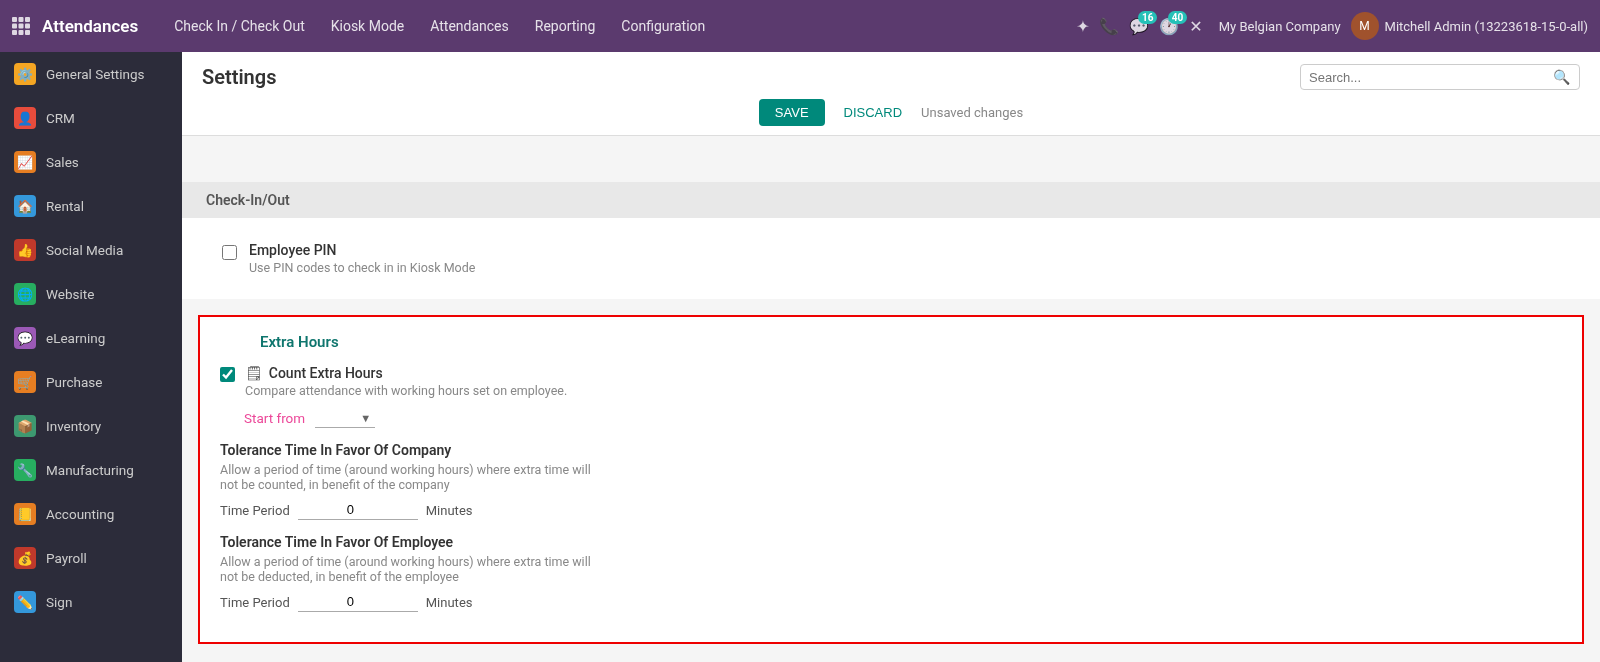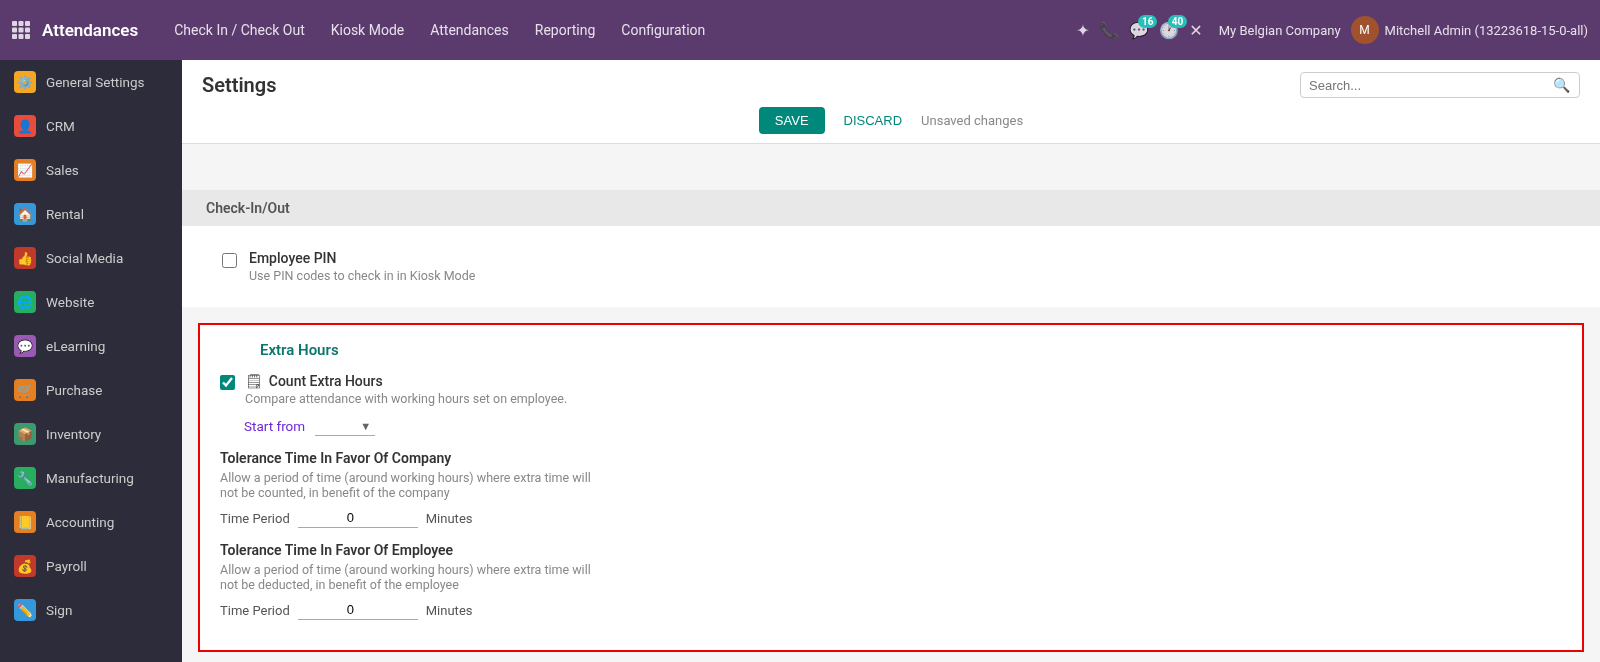--- a/index.html
+++ b/index.html
@@ -3,21 +3,21 @@
   <meta charset="utf-8">
   <style>
     * { box-sizing: border-box; margin: 0; padding: 0; }
     body { font-family: -apple-system, BlinkMacSystemFont, 'Segoe UI', Roboto, sans-serif; font-size: 14px; color: #333; background: #f0f0f0; }
 
     
     .top-nav {
       background: #5b3a6e;
       display: flex;
       align-items: center;
-      height: 60px;
+      height: 52px;
       padding: 0 12px;
       color: white;
       gap: 4px;
     }
     .nav-grid-icon { margin-right: 8px; cursor: pointer; display: flex; align-items: center; }
     .nav-grid-icon svg { width: 18px; height: 18px; fill: white; opacity: 0.8; }
     .nav-app-title { font-size: 17px; font-weight: 600; color: white; margin-right: 20px; }
     .nav-menu-items { display: flex; align-items: center; gap: 2px; flex: 1; }
     .nav-menu-item {
       color: rgba(255,255,255,0.85);
@@ -148,21 +148,21 @@
       margin-bottom: 14px;
       margin-left: 40px;
     }
     .check-row { display: flex; align-items: flex-start; gap: 10px; margin-bottom: 10px; }
     .check-row input[type=checkbox] { width: 15px; height: 15px; margin-top: 2px; accent-color: #00897b; }
     .check-label-title { font-size: 14px; font-weight: 500; color: #333; display: flex; align-items: center; gap: 6px; }
     .check-label-desc { font-size: 12.5px; color: #888; margin-top: 2px; }
 
     
     .start-from-row { display: flex; align-items: center; gap: 10px; margin: 6px 0 14px 24px; }
-    .start-from-label { font-size: 13.5px; color: #6d28d9; }
+    .start-from-label { font-size: 13.5px; color: #ec4899; }
     .start-from-select {
       border: none; border-bottom: 1px solid #aaa; padding: 2px 24px 2px 4px;
       font-size: 13px; color: #333; background: transparent; outline: none;
       appearance: none; cursor: pointer; min-width: 60px;
     }
     .select-wrapper { position: relative; display: inline-block; }
     .select-arrow { position: absolute; right: 4px; top: 50%; transform: translateY(-50%); pointer-events: none; color: #666; font-size: 11px; }
 
     
     .tolerance-section { margin-bottom: 14px; padding-left: 0; }

